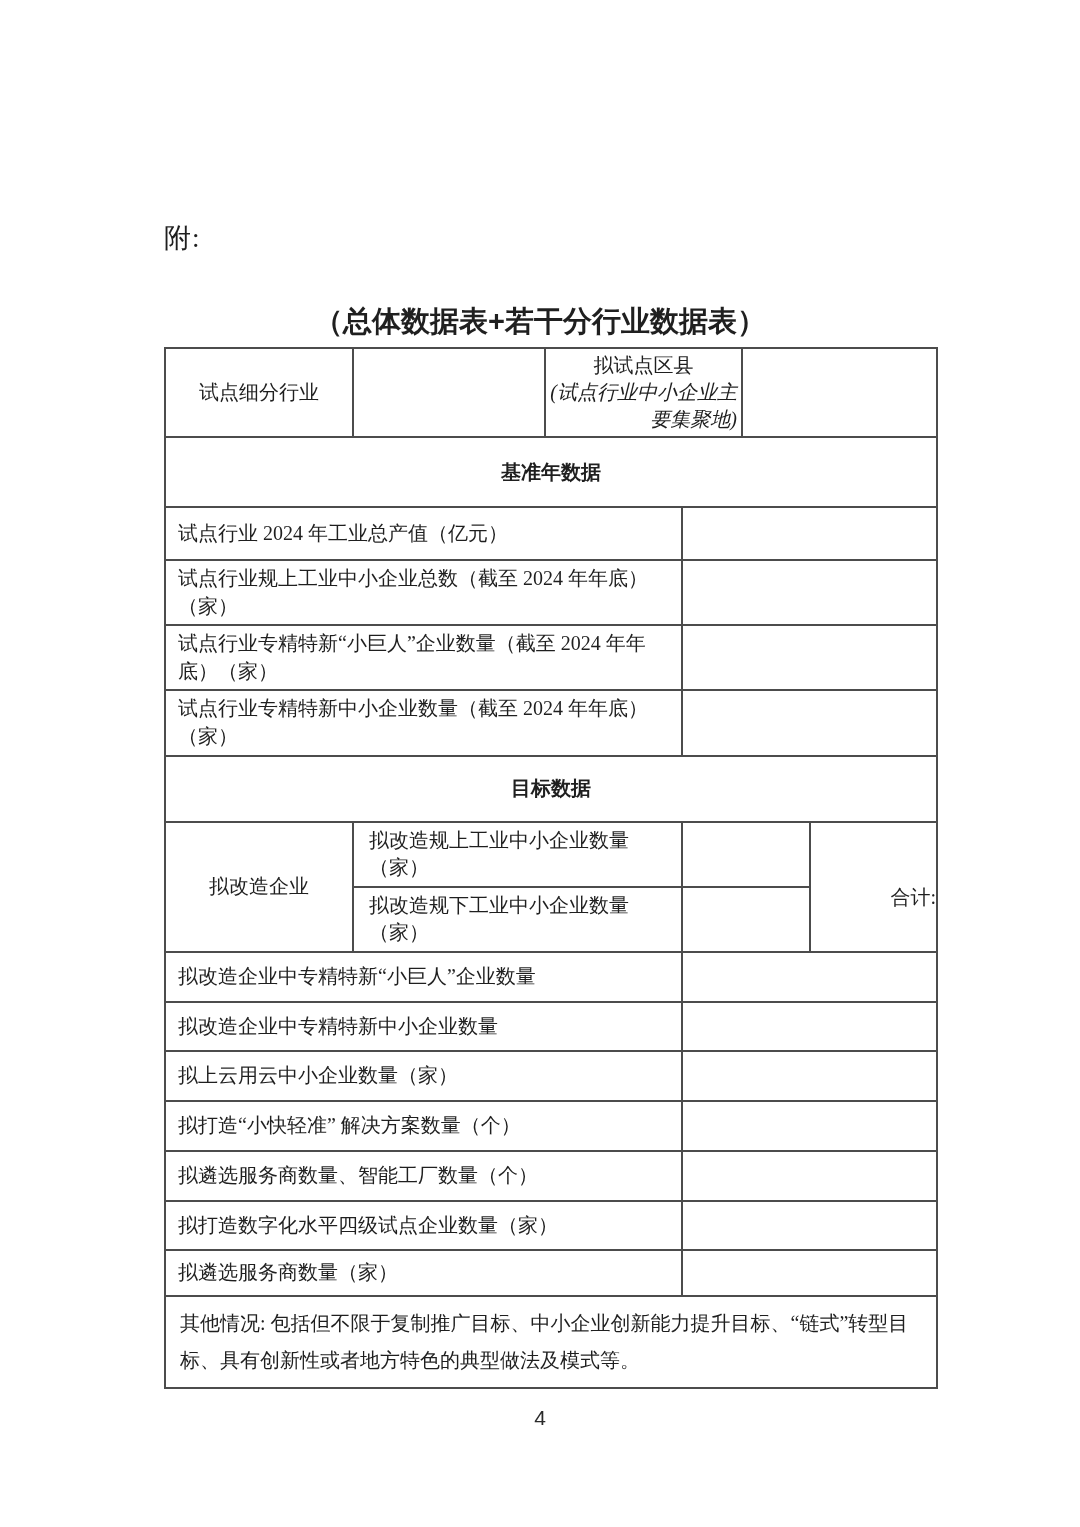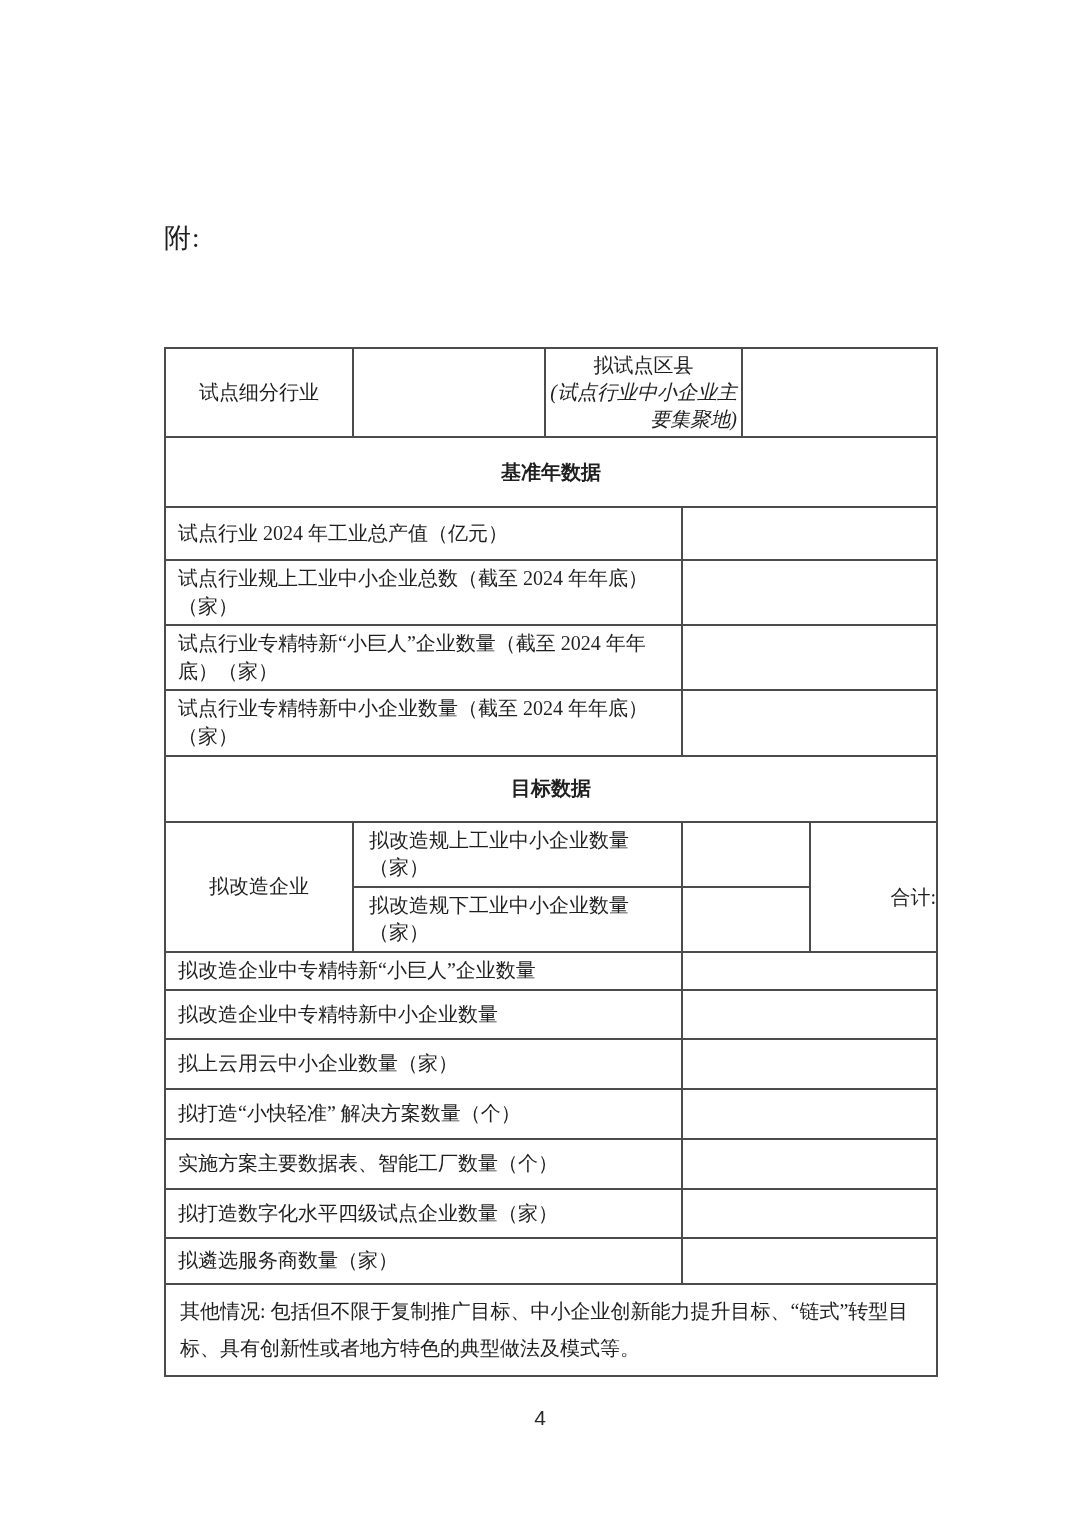--- a/index.html
+++ b/index.html
@@ -60,20 +60,21 @@
     font-family:"Liberation Sans","DejaVu Sans",sans-serif;
     color:#2a2a2a;
   }
 </style>
 </head>
 <body>
 
 <div class="page">
 
   <div class="attach">附:</div>
+  <div class="subtitle">（总体数据表+若干分行业数据表）</div>
 
   <table class="data-table">
     <colgroup>
       <col style="width:188px">
         <col style="width:192px">
         <col style="width:137px">
       <col style="width:60px">
         <col style="width:68px">
         <col style="width:127px">
     </colgroup>
@@ -118,38 +119,38 @@
       <td class="ctr" rowspan="2">拟改造企业</td>
       <td class="lbl2" colspan="2">拟改造规上工业中小企业数量（家）</td>
       <td class="val" colspan="2"></td>
       <td class="total" rowspan="2">合计:</td>
     </tr>
     <tr style="height:58px">
       <td class="lbl2" colspan="2">拟改造规下工业中小企业数量（家）</td>
       <td class="val" colspan="2"></td>
     </tr>
 
-    <tr style="height:38px">
+    <tr style="height:50px">
       <td class="lbl" colspan="3">拟改造企业中专精特新“小巨人”企业数量</td>
       <td class="val" colspan="3"></td>
     </tr>
     <tr style="height:49px">
       <td class="lbl" colspan="3">拟改造企业中专精特新中小企业数量</td>
       <td class="val" colspan="3"></td>
     </tr>
     <tr style="height:50px">
       <td class="lbl" colspan="3">拟上云用云中小企业数量（家）</td>
       <td class="val" colspan="3"></td>
     </tr>
     <tr style="height:50px">
       <td class="lbl" colspan="3">拟打造“小快轻准” 解决方案数量（个）</td>
       <td class="val" colspan="3"></td>
     </tr>
     <tr style="height:50px">
-      <td class="lbl" colspan="3">实施方案主要数据表、智能工厂数量（个）</td>
+      <td class="lbl" colspan="3">拟遴选服务商数量、智能工厂数量（个）</td>
       <td class="val" colspan="3"></td>
     </tr>
     <tr style="height:49px">
       <td class="lbl" colspan="3">拟打造数字化水平四级试点企业数量（家）</td>
       <td class="val" colspan="3"></td>
     </tr>
     <tr style="height:46px">
       <td class="lbl" colspan="3">拟遴选服务商数量（家）</td>
       <td class="val" colspan="3"></td>
     </tr>

